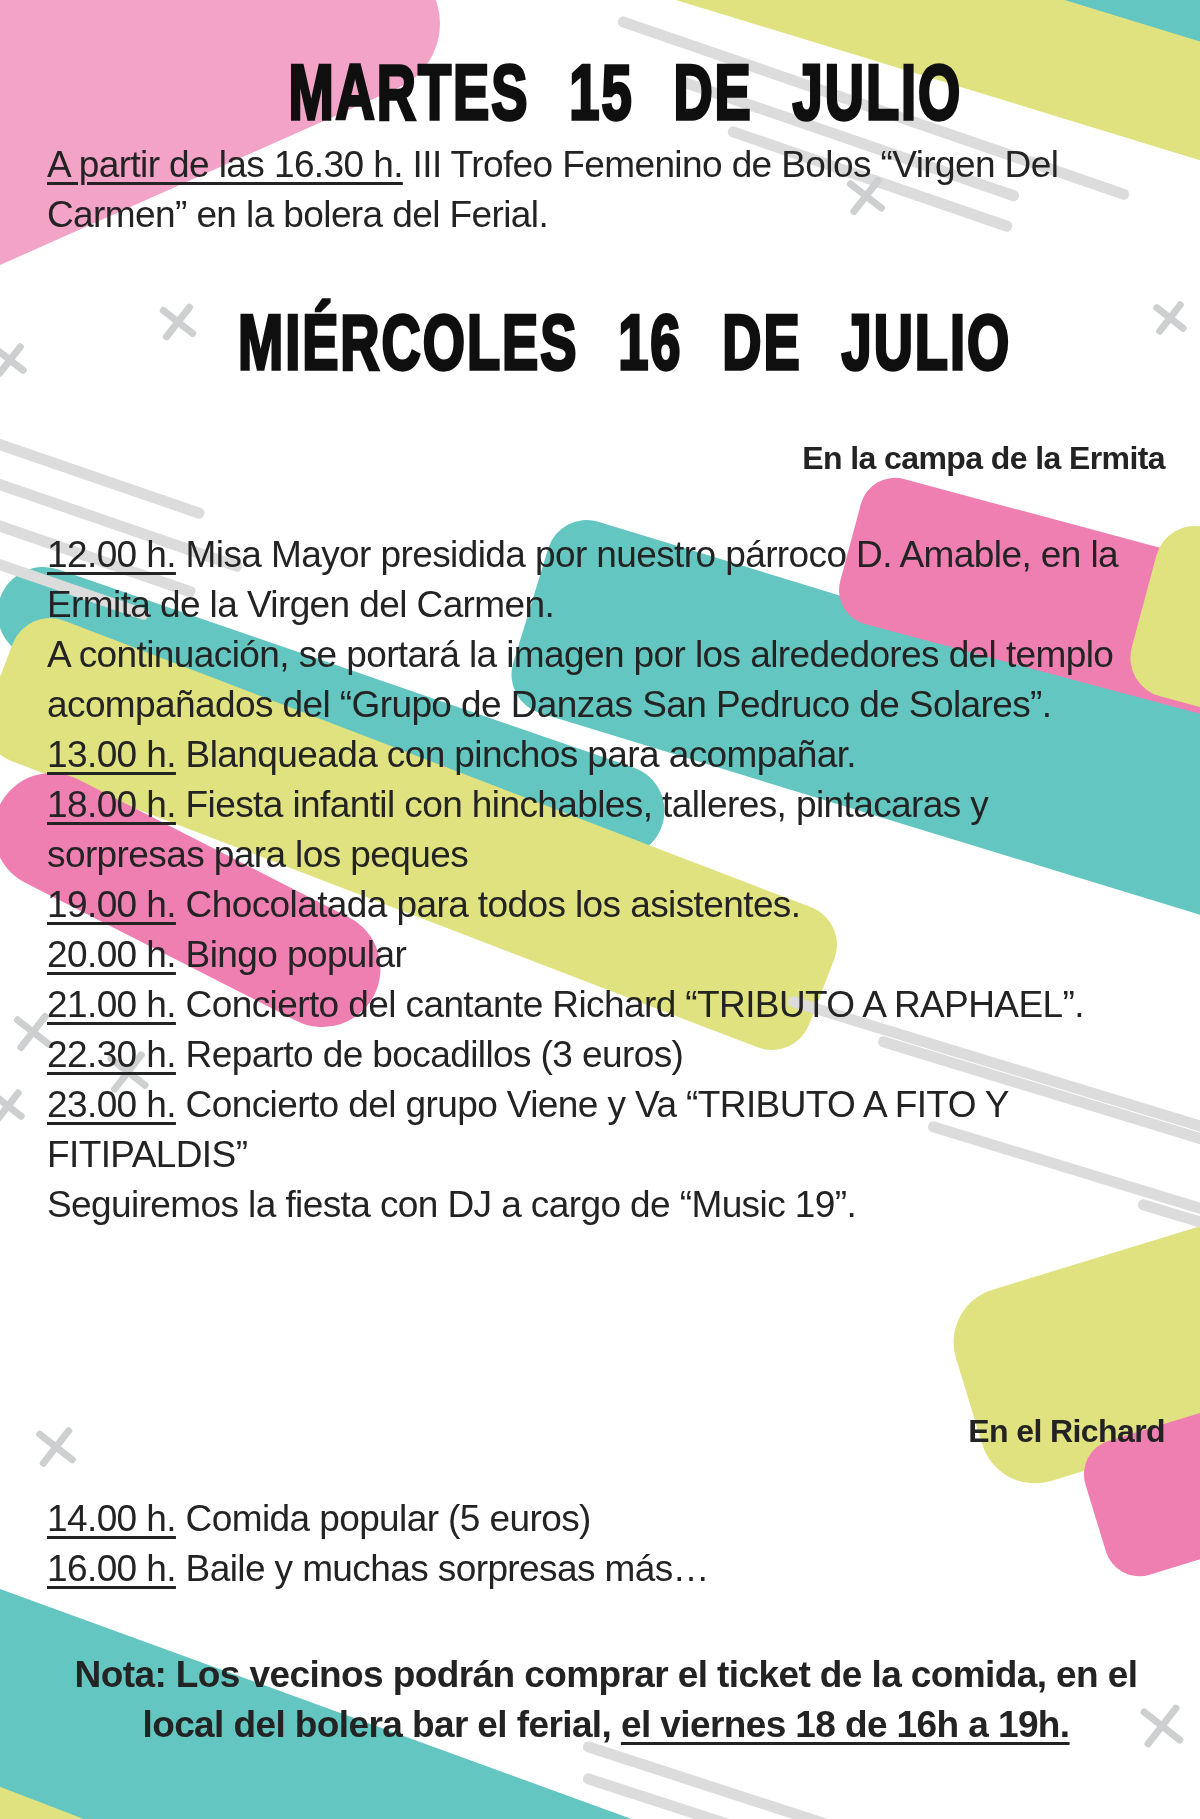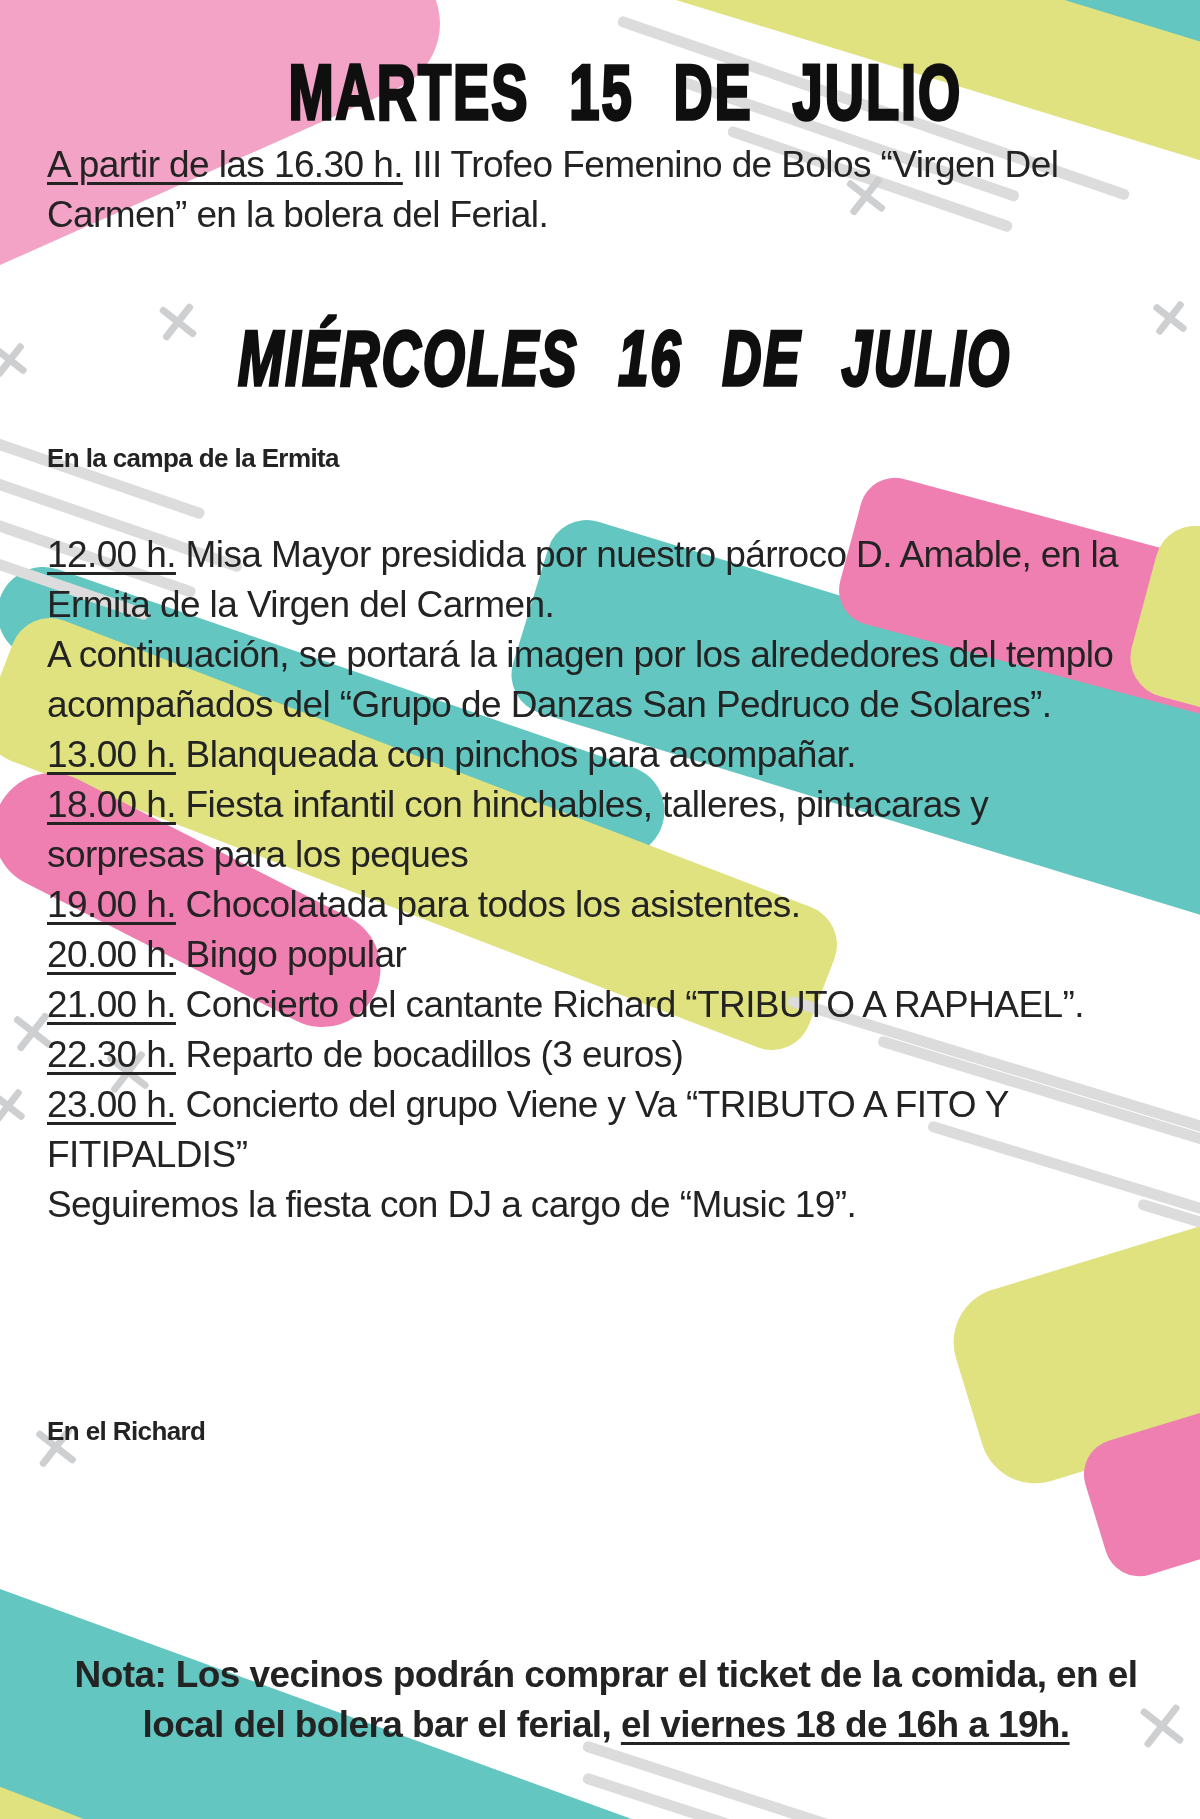--- a/index.html
+++ b/index.html
@@ -18,21 +18,21 @@
          width:100%;height:7px;background:#cdcfd1;border-radius:3px;}
   .xmark::before{transform:translate(-50%,-50%) rotate(38deg);}
   .xmark::after{transform:translate(-50%,-50%) rotate(-52deg);}
   
   .title{position:absolute;left:50px;width:1150px;text-align:center;z-index:5;line-height:84px;}
   .title>span{display:inline-block;transform:scale(0.97,1.38);font-weight:bold;
         font-size:56px;color:#0f0f0f;-webkit-text-stroke:2.4px #0f0f0f;
         letter-spacing:2px;word-spacing:0.42em;white-space:nowrap;}
   .block{position:absolute;left:47px;width:1118px;font-size:37px;line-height:50px;
         z-index:5;letter-spacing:-0.6px;}
-  .subhead{font-weight:bold;font-size:26px;}
+  .subhead{font-weight:bold;font-size:32px;text-align:right;}
   .note{font-weight:bold;}
   .b{font-weight:normal;}
   .u{text-decoration:underline;text-decoration-thickness:3px;text-underline-offset:5px;}
 </style>
 </head>
 <body>
 
 <div id="page">
 
   <div class="shape pinklight" style="left:-200px;top:-140px;width:620px;height:340px;border-radius:70px;transform:rotate(-24deg);"></div>
@@ -79,27 +79,28 @@
   <div class="xmark" style="left:-12px;top:1086px;width:40px;height:40px;"></div>
   <div class="xmark" style="left:32px;top:1423px;width:48px;height:48px;"></div>
   <div class="xmark" style="left:1136px;top:1700px;width:52px;height:52px;"></div>
 
   <h1 class="title" style="top:30px;">
     <span>MARTES 15 DE JULIO</span>
   </h1>
 
   <p class="block" style="top:140px;margin:0;"><span class="b u">A partir de las 16.30 h.</span><span> III Trofeo Femenino de Bolos “Virgen Del</span><br><span>Carmen” en la bolera del Ferial.</span></p>
 
-  <h1 class="title" style="top:296px;font-style:italic;">
+  <h1 class="title" style="top:280px;">
     <span>MIÉRCOLES 16 DE JULIO</span>
   </h1>
 
   <p class="block subhead" style="top:433px;margin:0;">En la campa de la Ermita</p>
 
   <p class="block" style="top:530px;margin:0;"><span class="b u">12.00 h.</span><span> Misa Mayor presidida por nuestro párroco D. Amable, en la</span><br><span>Ermita de la Virgen del Carmen.</span><br><span>A continuación, se portará la imagen por los alrededores del templo</span><br><span>acompañados del “</span><span class="b">Grupo de Danzas San Pedruco de Solares</span><span>”.</span><br><span class="b u">13.00 h.</span><span> Blanqueada con pinchos para acompañar.</span><br><span class="b u">18.00 h.</span><span> Fiesta infantil con hinchables, talleres, pintacaras y</span><br><span>sorpresas para los peques</span><br><span class="b u">19.00 h.</span><span> Chocolatada para todos los asistentes.</span><br><span class="b u">20.00 h.</span><span> Bingo popular</span><br><span class="b u">21.00 h.</span><span> Concierto del cantante </span><span class="b">Richard “TRIBUTO A RAPHAEL”</span><span>.</span><br><span class="b u">22.30 h.</span><span> Reparto de bocadillos (3 euros)</span><br><span class="b u">23.00 h.</span><span> Concierto del grupo </span><span class="b">Viene y Va “TRIBUTO A FITO Y</span><br><span class="b">FITIPALDIS”</span><br><span>Seguiremos la fiesta con </span><span class="b">DJ</span><span> a cargo de “</span><span class="b">Music 19</span><span>”.</span></p>
 
 
   <p class="block subhead" style="top:1406px;margin:0;">En el Richard</p>
 
+  <p class="block" style="top:1494px;margin:0;"><span class="b u">14.00 h.</span><span> Comida popular (5 euros)</span><br><span class="b u">16.00 h.</span><span> Baile y muchas sorpresas más…</span></p>
 
   <p class="block note" style="top:1650px;margin:0;text-align:center;"><span>Nota: Los vecinos podrán comprar el ticket de la comida, en el</span><br><span>local del bolera bar el ferial, </span><span class="u">el viernes 18 de 16h a 19h.</span></p>
 
 </div>
 
 </body></html>

